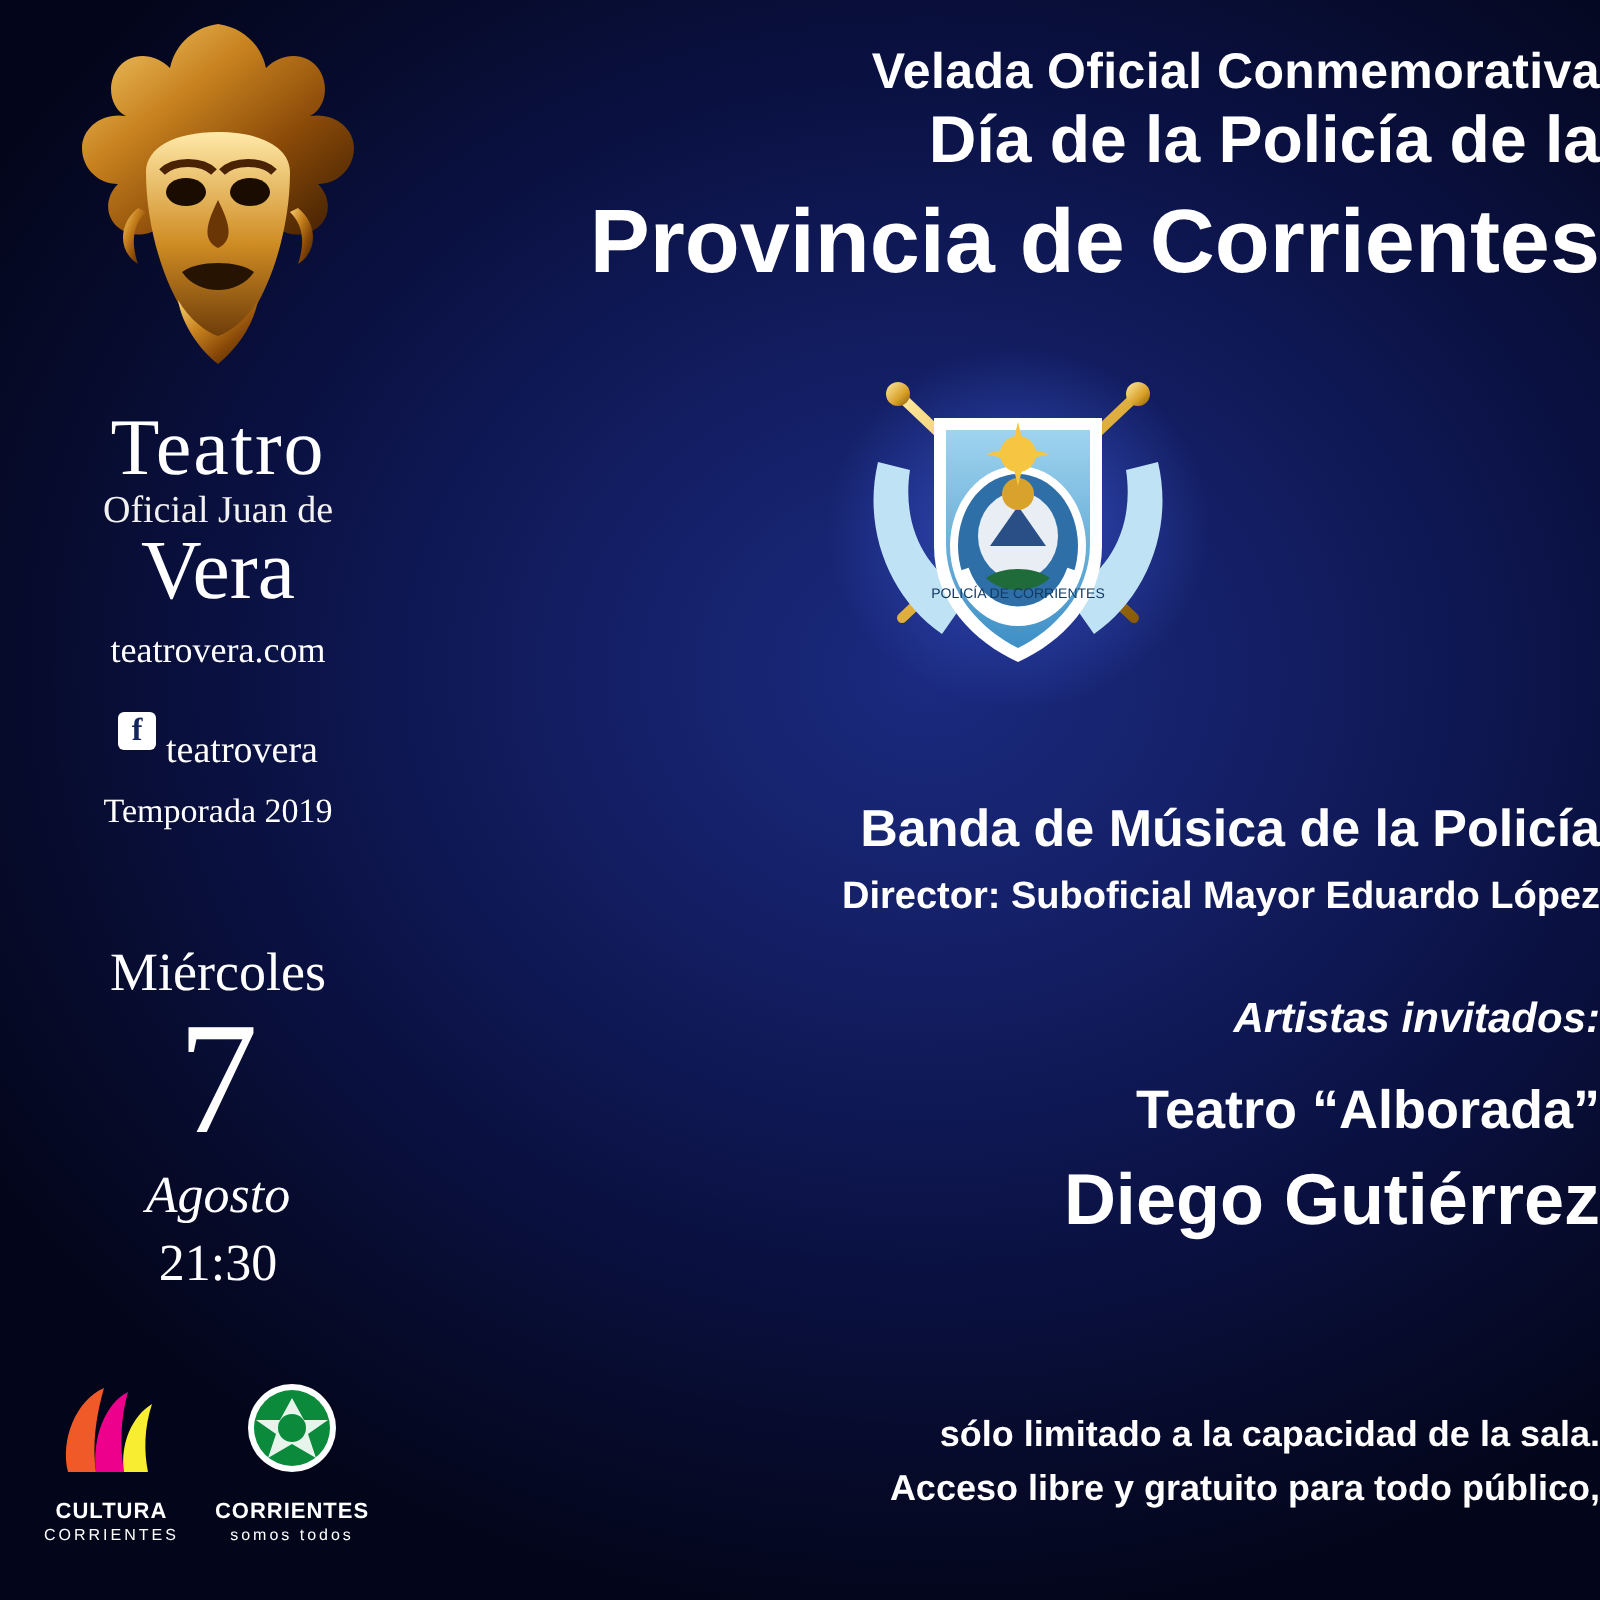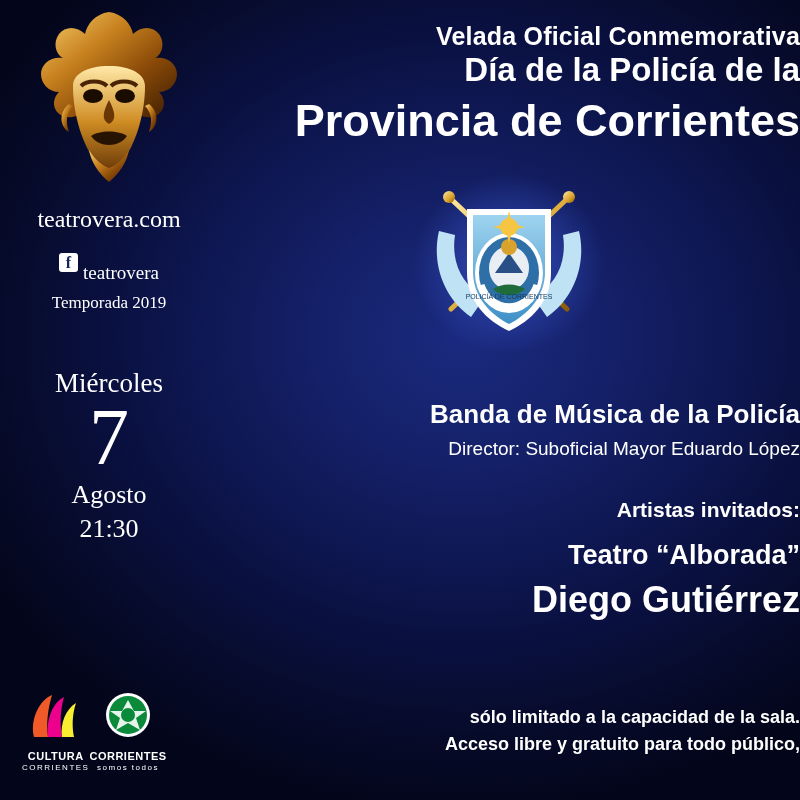--- a/index.html
+++ b/index.html
@@ -51,21 +51,21 @@
     color: #f2f2f2;
   }
   .theatre-3 {
     font-family: "Liberation Serif", serif;
     font-size: 42px;
     margin-top: 0px;
     color: #ffffff;
   }
   .web {
     font-family: "Liberation Serif", serif;
-    font-size: 24px;
+    font-size: 18px;
     margin-top: 8px;
     color: #ffffff;
   }
   .fb-row {
     margin-top: 7px;
     display: flex;
     align-items: center;
     justify-content: center;
     gap: 5px;
   }
@@ -105,34 +105,36 @@
   .daynum {
     font-family: "Liberation Serif", serif;
     font-size: 80px;
     line-height: 0.95;
     margin-top: 2px;
   }
   .month {
     font-family: "Liberation Serif", serif;
     font-size: 26px;
     margin-top: 6px;
+    font-style: italic;
   }
   .time {
     font-family: "Liberation Serif", serif;
     font-size: 26px;
     margin-top: 6px;
     text-align: center;
   }
 
   .logos-row {
     position: absolute;
     left: 22px;
     bottom: 28px;
     display: flex;
     align-items: flex-end;
+    gap: 18px;
   }
   .logo-unit { text-align: center; }
   .logo-cap {
     font-family: "Liberation Sans", sans-serif;
     font-weight: bold;
     font-size: 11px;
     letter-spacing: 0.5px;
     margin-top: 3px;
     line-height: 1.15;
   }
@@ -179,29 +181,30 @@
   }
 
   .band {
     font-family: "Liberation Sans", sans-serif;
     font-weight: bold;
     font-size: 26px;
     margin-top: 40px;
   }
   .director {
     font-family: "Liberation Sans", sans-serif;
-    font-weight: normal;
+    font-weight: bold;
     font-size: 19px;
     margin-top: 8px;
   }
   .guests-label {
     font-family: "Liberation Sans", sans-serif;
     font-weight: bold;
     font-size: 21px;
     margin-top: 38px;
+    font-style: italic;
   }
   .guest-1 {
     font-family: "Liberation Sans", sans-serif;
     font-weight: bold;
     font-size: 27px;
     margin-top: 18px;
   }
   .guest-2 {
     font-family: "Liberation Sans", sans-serif;
     font-weight: bold;
@@ -265,20 +268,25 @@
         <path d="M62 128 C70 122 90 122 98 128 C90 140 70 140 62 128 Z" fill="#271302"></path>
 
         <path d="M60 142 C62 154 70 166 80 174 C90 166 98 154 100 142
                  C94 152 86 158 80 160 C74 158 66 152 60 142 Z" fill="url(#gold)"></path>
 
         <path d="M40 96 C30 104 30 118 40 124 C36 112 38 104 44 98 Z" fill="url(#gold)"></path>
         <path d="M120 96 C130 104 130 118 120 124 C124 112 122 104 116 98 Z" fill="url(#gold)"></path>
       </svg>
     </div>
 
+    <div class="theatre-block">
+      <div class="theatre-1">Teatro</div>
+      <div class="theatre-2">Oficial Juan de</div>
+      <div class="theatre-3">Vera</div>
+    </div>
 
     <div class="web">teatrovera.com</div>
 
     <div class="fb-row">
       <span class="fb-badge">f</span>
       <span class="fb-text">teatrovera</span>
     </div>
 
     <div class="season">Temporada 2019</div>
 

